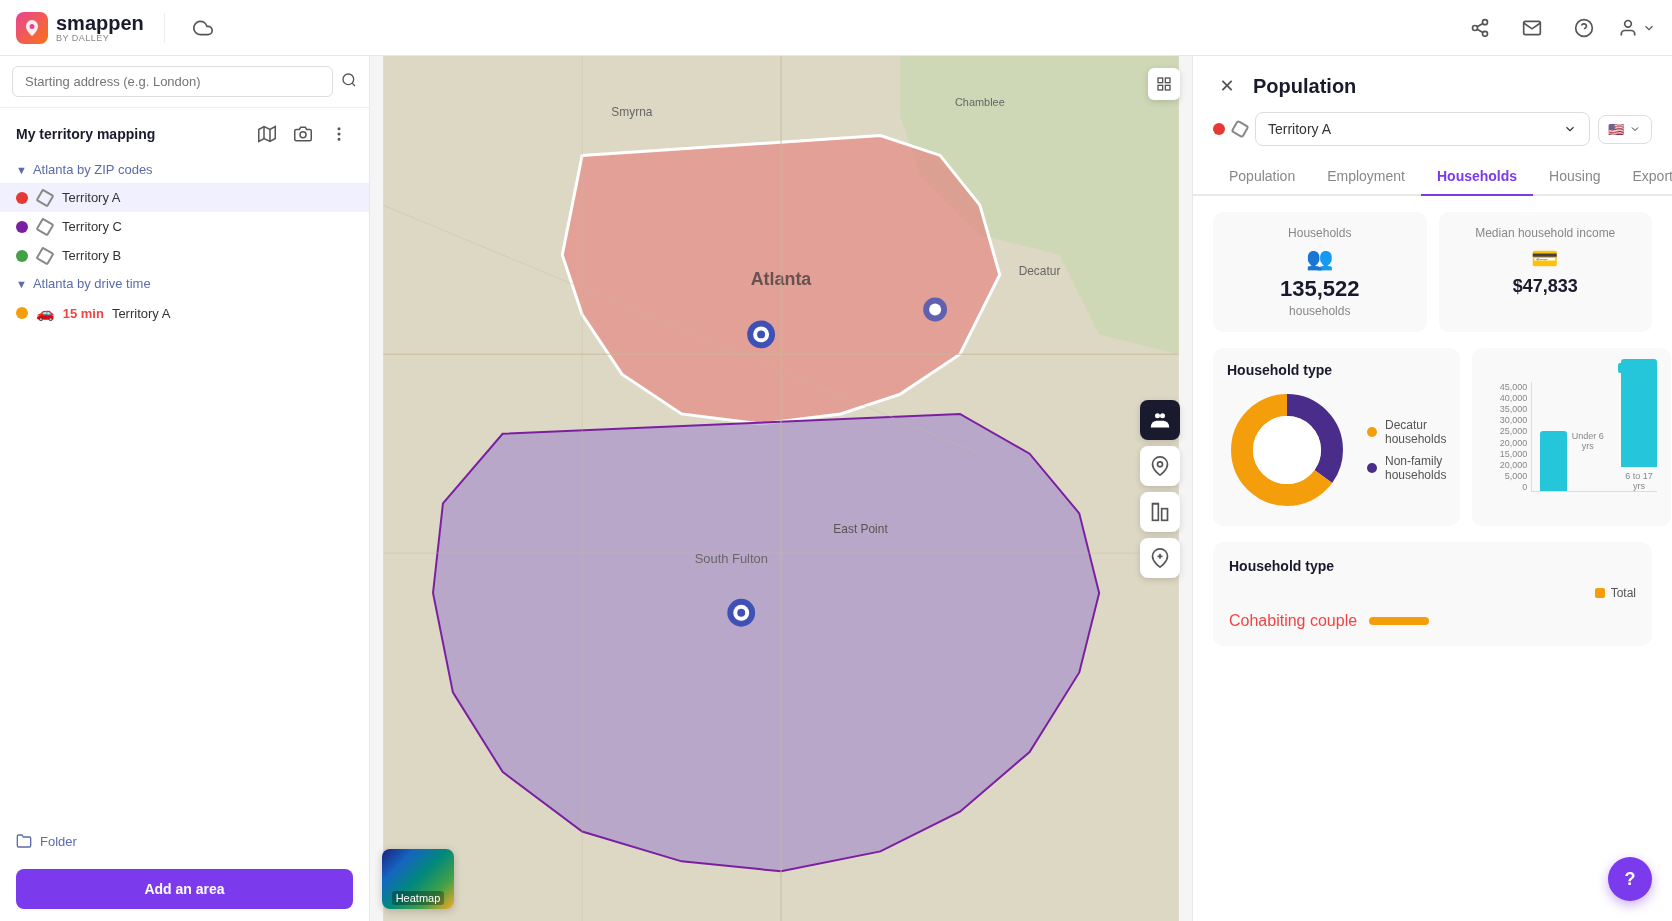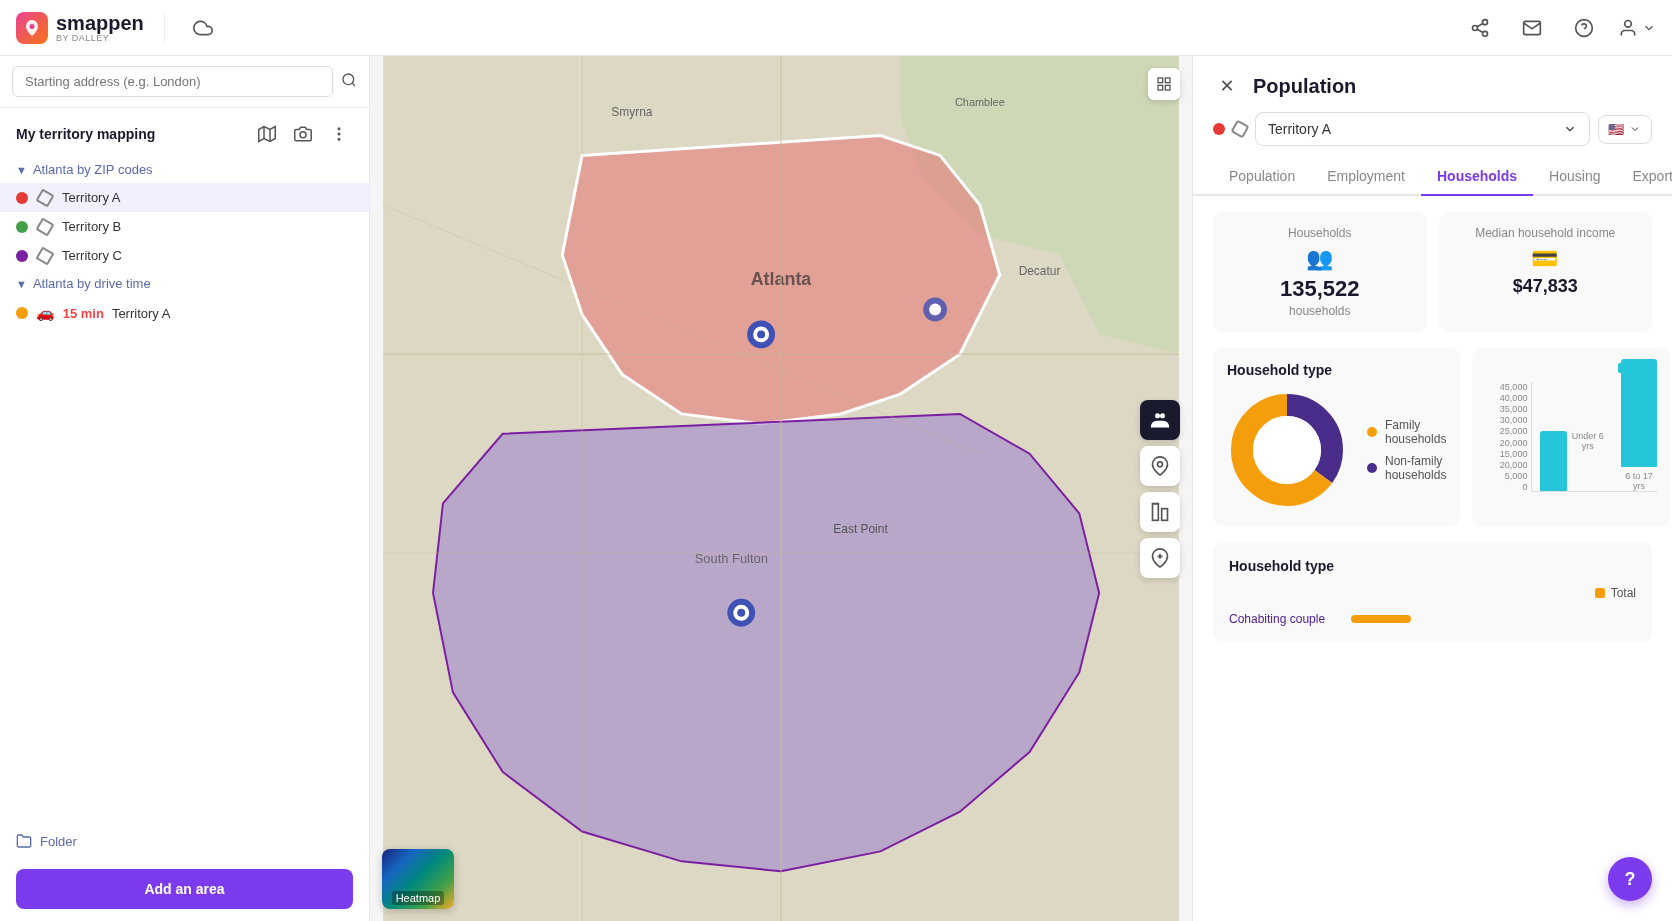--- a/index.html
+++ b/index.html
@@ -215,29 +215,29 @@
         <span class="group-header-text">Atlanta by ZIP codes</span>
       </div>
 
       <div class="territory-item active">
         <div class="dot" style="background:#e53935;"></div>
         <div style="width:14px;height:14px;border:2px solid #888;border-radius:2px;transform:rotate(30deg);flex-shrink:0;"></div>
         <span class="territory-name">Territory A</span>
       </div>
 
       <div class="territory-item">
+        <div class="dot" style="background:#7b1fa2;"></div>
+        <div style="width:14px;height:14px;border:2px solid #888;border-radius:2px;transform:rotate(30deg);flex-shrink:0;"></div>
+        <span class="territory-name">Territory C</span>
+      </div>
+
+      <div class="territory-item">
         <div class="dot" style="background:#43a047;"></div>
         <div style="width:14px;height:14px;border:2px solid #888;border-radius:2px;transform:rotate(30deg);flex-shrink:0;"></div>
         <span class="territory-name">Territory B</span>
-      </div>
-
-      <div class="territory-item">
-        <div class="dot" style="background:#7b1fa2;"></div>
-        <div style="width:14px;height:14px;border:2px solid #888;border-radius:2px;transform:rotate(30deg);flex-shrink:0;"></div>
-        <span class="territory-name">Territory C</span>
       </div>
 
       <div class="group-header">
         <span class="chevron-icon">▼</span>
         <span class="group-header-text">Atlanta by drive time</span>
       </div>
 
       <div class="drive-time-item">
         <div class="drive-dot"></div>
         <span style="font-size:15px;">🚗</span>
@@ -407,21 +407,21 @@
             <svg class="donut-svg" width="120" height="120" viewBox="0 0 120 120">
 
               <circle cx="60" cy="60" r="45" fill="none" stroke="#4a2c8a" stroke-width="22" stroke-dasharray="99 185" stroke-dashoffset="0" transform="rotate(-90 60 60)"></circle>
 
               <circle cx="60" cy="60" r="45" fill="none" stroke="#f59e0b" stroke-width="22" stroke-dasharray="184 99" stroke-dashoffset="-99" transform="rotate(-90 60 60)"></circle>
               <circle cx="60" cy="60" r="34" fill="white"></circle>
             </svg>
             <div class="legend">
               <div class="legend-item">
                 <div class="legend-dot" style="background:#f59e0b;"></div>
-                <span>Family households</span>
+                <span>Decatur households</span>
               </div>
               <div class="legend-item">
                 <div class="legend-dot" style="background:#4a2c8a;"></div>
                 <span>Non-family households</span>
               </div>
             </div>
           </div>
         </div>
 
         <div class="chart-half">
@@ -459,21 +459,21 @@
 
       </div>
 
       <div class="household-bottom">
         <div class="chart-title">Household type</div>
         <div style="display:flex;align-items:center;gap:6px;margin-bottom:12px;justify-content:flex-end;">
           <div style="width:10px;height:10px;background:#f59e0b;border-radius:2px;"></div>
           <span style="font-size:12px;color:#555;">Total</span>
         </div>
         <div style="display:flex;align-items:center;gap:12px;">
-          <span style="font-size:12px;color:#4c1d95;min-width:110px;">Cohabiting couple</span>
+          <span style="font-size:16px;color:#ef4444;min-width:110px;">Cohabiting couple</span>
           <div style="flex:1;height:8px;background:#f59e0b;border-radius:4px;max-width:60px;"></div>
         </div>
       </div>
 
     </div>
   </div>
 
 </div>
 
 <div class="support-btn">?</div>

